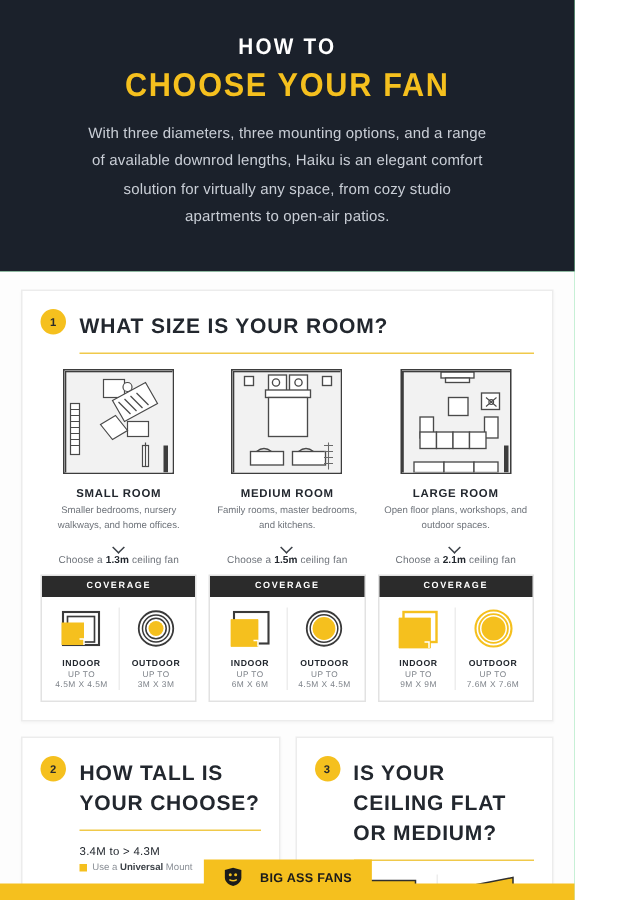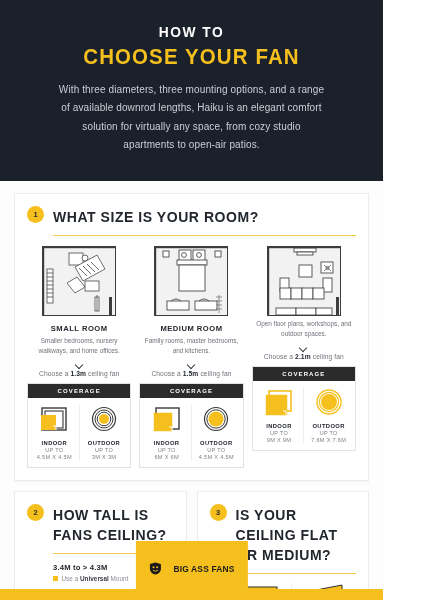--- a/index.html
+++ b/index.html
@@ -105,40 +105,40 @@
   .cov-col + .cov-col { border-left: 1px solid #ededed; }
   .cov-label { font-size: 5.8px; font-weight: bold; color: #22272e; letter-spacing:.4px; margin-top: 5px; }
   .cov-upto { font-size: 5.5px; color: #7d8289; letter-spacing:.3px; margin-top: 1.5px; }
   .cov-val  { font-size: 5.6px; color: #7d8289; letter-spacing:.3px; margin-top: .5px; }
   .ico { height: 30px; display:flex; align-items:center; justify-content:center; }
 
   
   .two-col { display: flex; gap: 10px; margin-top: 10px; }
   .two-col > .card { flex: 1; margin-top: 0; }
   .q2-block { margin-top: 9px; padding-left: 26px; }
-  .q2-h { font-size: 7.6px; font-weight: bold; color: #22272e; letter-spacing:.2px; }
+  .q2-h { font-size: 7.6px; font-weight: normal; color: #22272e; letter-spacing:.2px; }
   .q2-r { font-size: 6.4px; color: #8a8f96; margin-top: 3px; display:flex; align-items:center; gap:4px; }
   .q2-r b { color: #3c4147; }
   .sq { width: 4.5px; height: 4.5px; background: #f5c01e; flex:0 0 auto; }
   .q2-gap { height: 9px; }
 
   .ceil-row { display: flex; margin-top: 9px; padding-left: 18px; }
   .ceil-col { flex: 1; text-align: center; padding: 0 3px; }
   .ceil-col + .ceil-col { border-left: 1px solid #ededed; }
   .ceil-art { height: 34px; display:flex; align-items:flex-end; justify-content:center; }
   .ceil-name { font-size: 7px; font-weight: bold; color:#22272e; letter-spacing:.45px; line-height:1.45; margin-top:5px; }
   .ceil-note { font-size: 6.1px; color:#8a8f96; line-height:1.55; margin-top:3px; }
   .ceil-note b { color:#3c4147; }
 
   
   .footer { position: absolute; left:0; right:0; bottom:0; height: 26px; }
   .footer-bar { position:absolute; left:0; right:0; bottom:0; height: 11px; background:#f5c01e; }
   .logo {
     position:absolute; left:50%; transform:translateX(-50%); bottom:4px;
-    background:#f5c01e; padding: 21px 13px; display:flex; align-items:center; gap:12px;
+    background:#f5c01e; padding: 5px 13px; display:flex; align-items:center; gap:12px;
   }
   .logo-text { font-size: 8.4px; font-weight: bold; color:#1b1b1b; letter-spacing:.2px; }
 </style>
 </head>
 <body>
 
 <div class="page">
 
   <div class="hero">
     <div class="hero-kicker">HOW TO</div>
@@ -308,20 +308,21 @@
                 <rect x="48" y="61" width="16" height="7"></rect>
               </g>
               <g stroke="#4a4a4a" stroke-width="0.7" fill="none">
                 <path d="M56 18 l7 6 M63 18 l-7 6"></path>
                 <circle cx="59.5" cy="21" r="1.6"></circle>
               </g>
               <rect x="0.6" y="0.6" width="72.8" height="68.8" fill="none" stroke="#3d3d3d" stroke-width="1.2"></rect>
               <rect x="68" y="50" width="3" height="18" fill="#3d3d3d"></rect>
             </svg>
           </div>
+          <div class="room-name">LARGE ROOM</div>
           <div class="room-desc">Open floor plans, workshops, and outdoor spaces.</div>
           <div class="chev"></div>
           <div class="choose"><span>Choose a </span><b>2.1m</b><span> ceiling fan</span></div>
 
           <div class="cov">
             <div class="cov-head">COVERAGE</div>
             <div class="cov-body">
               <div class="cov-col">
                 <div class="ico">
                   <svg width="30" height="28" viewBox="0 0 30 28">
@@ -351,21 +352,21 @@
         </div>
 
       </div>
     </div>
 
     <div class="two-col">
 
       <div class="card">
         <div class="sec-head">
           <div class="badge">2</div>
-          <div class="sec-title">HOW TALL IS FANS CEILING?</div>
+          <div class="sec-title">HOW TALL IS YOUR CHOOSE?</div>
         </div>
         <div class="rule"></div>
 
         <div class="q2-block">
           <div class="q2-h">3.4M to &gt; 4.3M</div>
           <div class="q2-r">
             <span class="sq"></span>
             <span><span>Use a </span><b>Universal</b><span> Mount</span></span>
           </div>
           <div class="q2-gap"></div>

